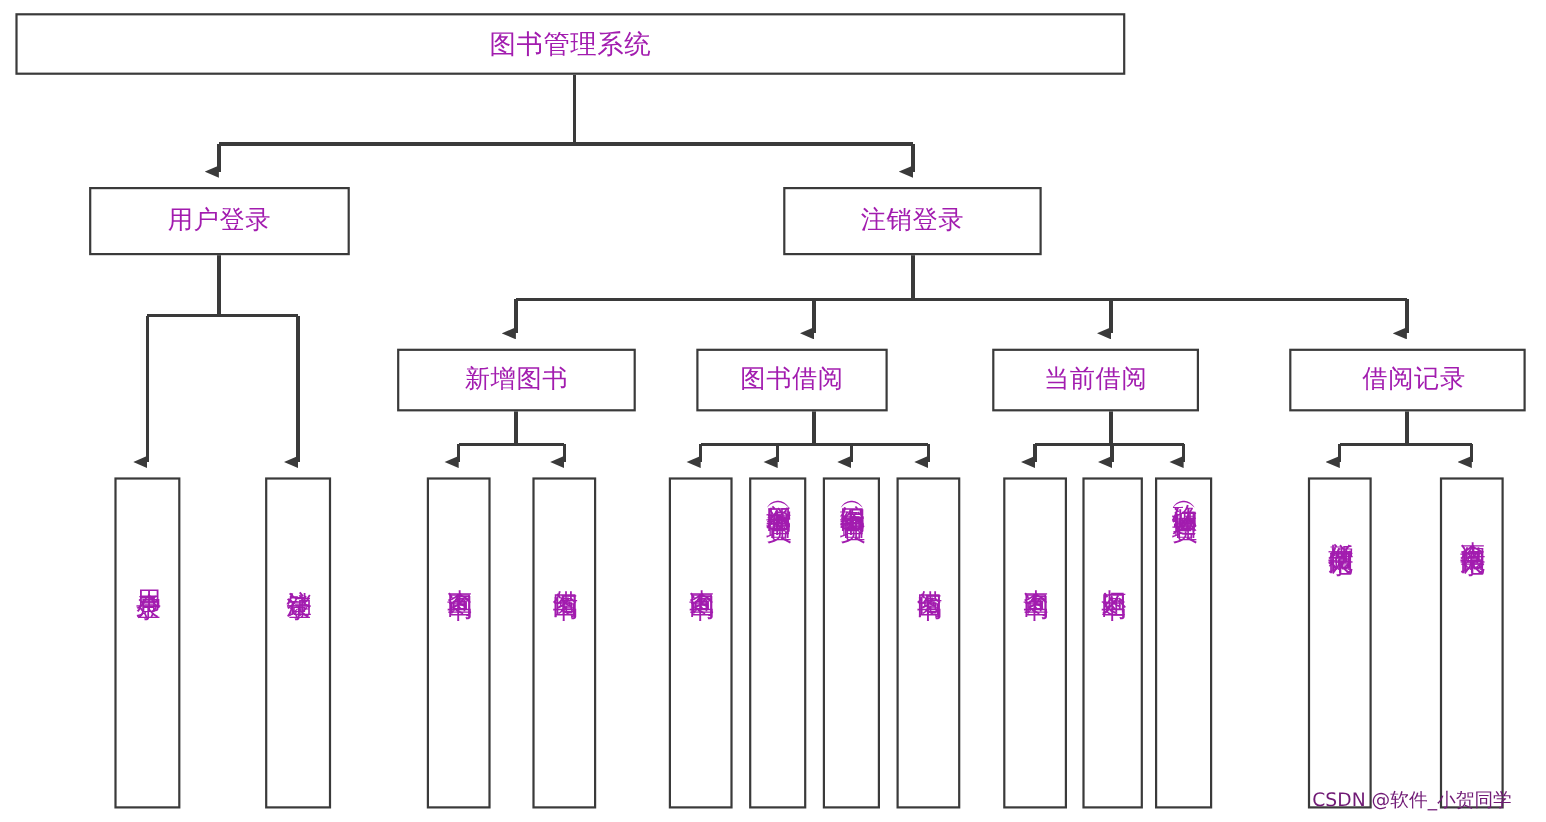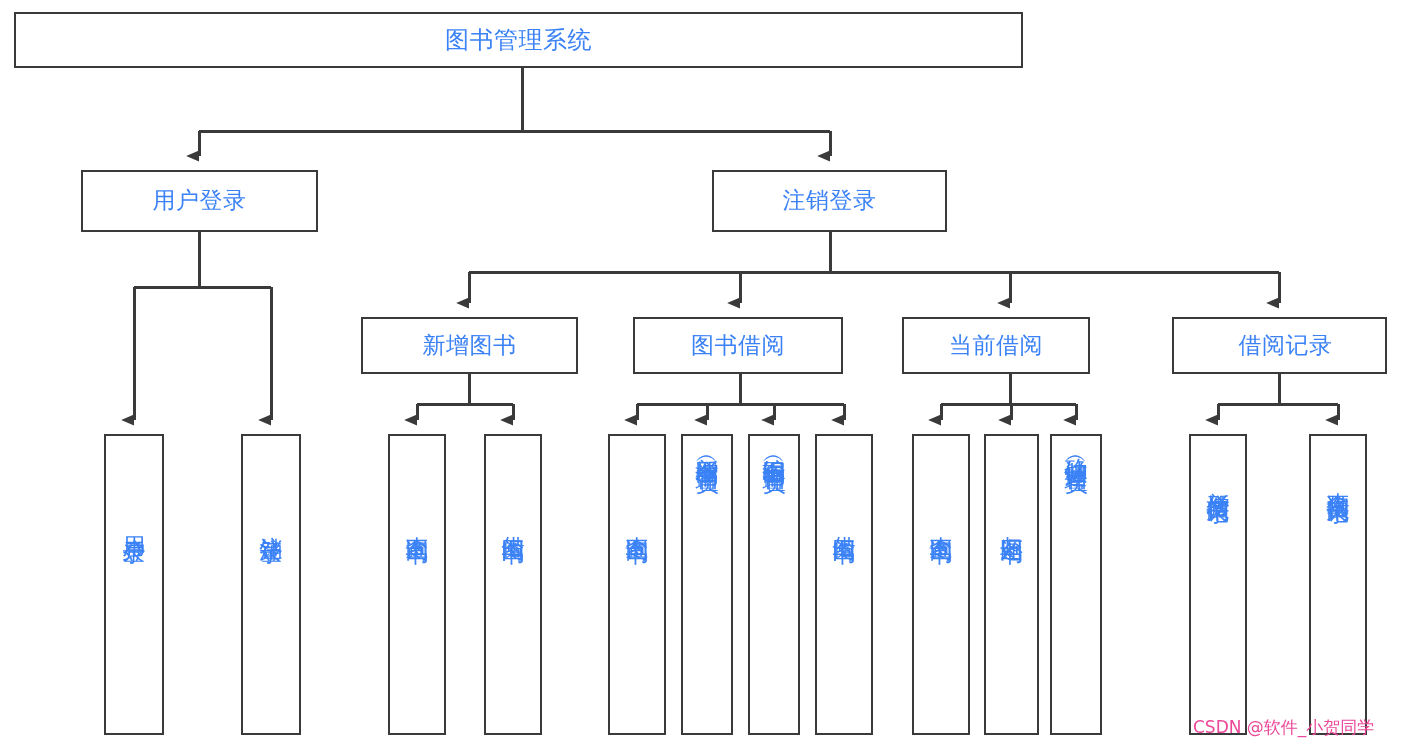--- a/index.html
+++ b/index.html
@@ -25,21 +25,21 @@
     height: 747px;
   }
   .node {
     position: absolute;
     box-sizing: border-box;
     background: #ffffff;
     border: 2px solid #3a3a3a;
     display: flex;
     align-items: center;
     justify-content: center;
-    color: #3b82f6;
+    color: #a21caf;
     z-index: 2;
   }
   .node .lbl {
     display: block;
     text-align: center;
     line-height: 1.18;
     letter-spacing: 0.5px;
   }
   .node.horiz .lbl {
     writing-mode: horizontal-tb;
@@ -53,21 +53,21 @@
     writing-mode: vertical-rl;
     text-orientation: upright;
     font-size: 23px;
     letter-spacing: 2px;
     padding-top: 2px;
   }
   .node.root .lbl { font-size: 24px; }
   .node.vert.tall .lbl { padding-top: 4px; }
   .watermark {
     position: absolute;
-    color: #ec4899;
+    color: #701a75;
     font-size: 17px;
     z-index: 3;
     white-space: nowrap;
     font-family: "DejaVu Sans", "Liberation Sans", sans-serif;
   }
 </style>
 </head>
 <body>
 
 <div id="canvas">
@@ -135,21 +135,21 @@
   <div class="node horiz" style="left:81px; top:170px; width:237px; height:62px;">
     <span class="lbl">用户登录</span>
   </div>
   <div class="node horiz" style="left:712px; top:170px; width:235px; height:62px;">
     <span class="lbl">注销登录</span>
   </div>
 
   <div class="node horiz" style="left:361px; top:317px; width:217px; height:57px;">
     <span class="lbl">新增图书</span>
   </div>
-  <div class="node horiz" style="left:633px; top:317px; width:210px; height:57px;justify-content:center;">
+  <div class="node horiz" style="left:633px; top:317px; width:174px; height:57px;justify-content:center;">
     <span class="lbl">图书借阅</span>
   </div>
   <div class="node horiz" style="left:902px; top:317px; width:188px; height:57px;">
     <span class="lbl">当前借阅</span>
   </div>
   <div class="node horiz" style="left:1172px; top:317px; width:215px; height:57px;padding-left:12px;">
     <span class="lbl">借阅记录</span>
   </div>
 
   <div class="node vert" style="left:104px; top:434px; width:60px; height:301px; padding-top:80px;">

